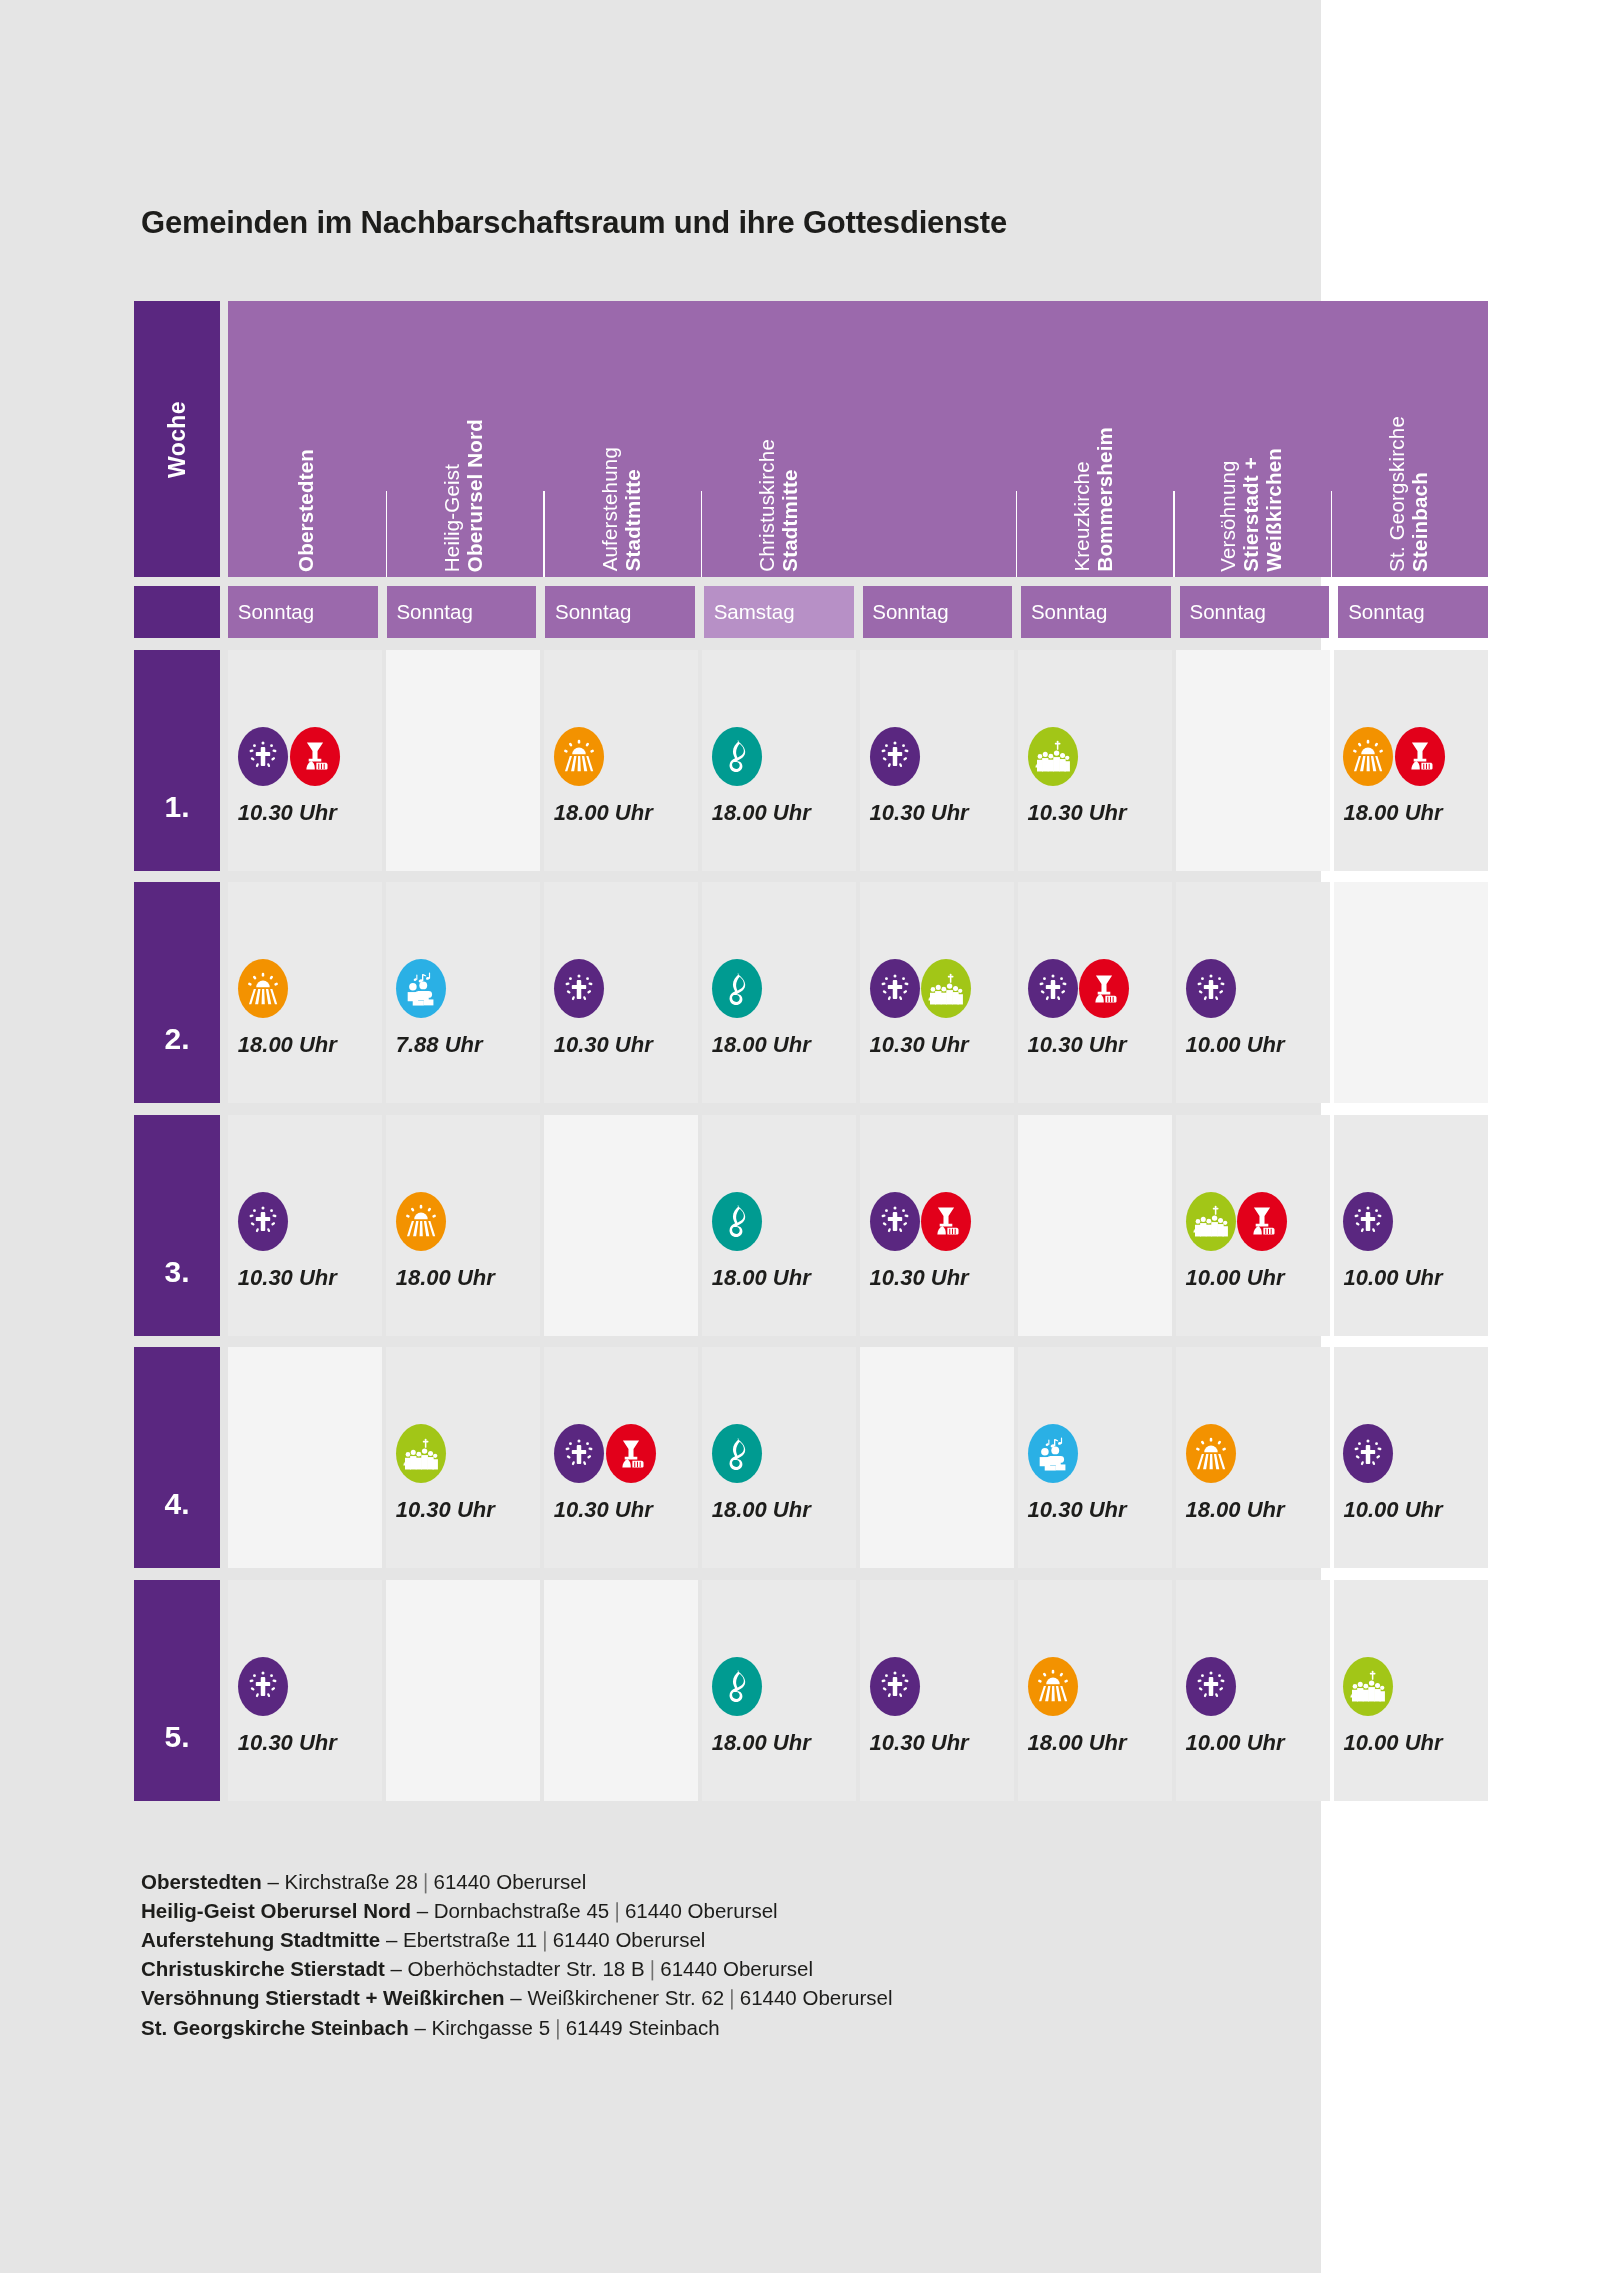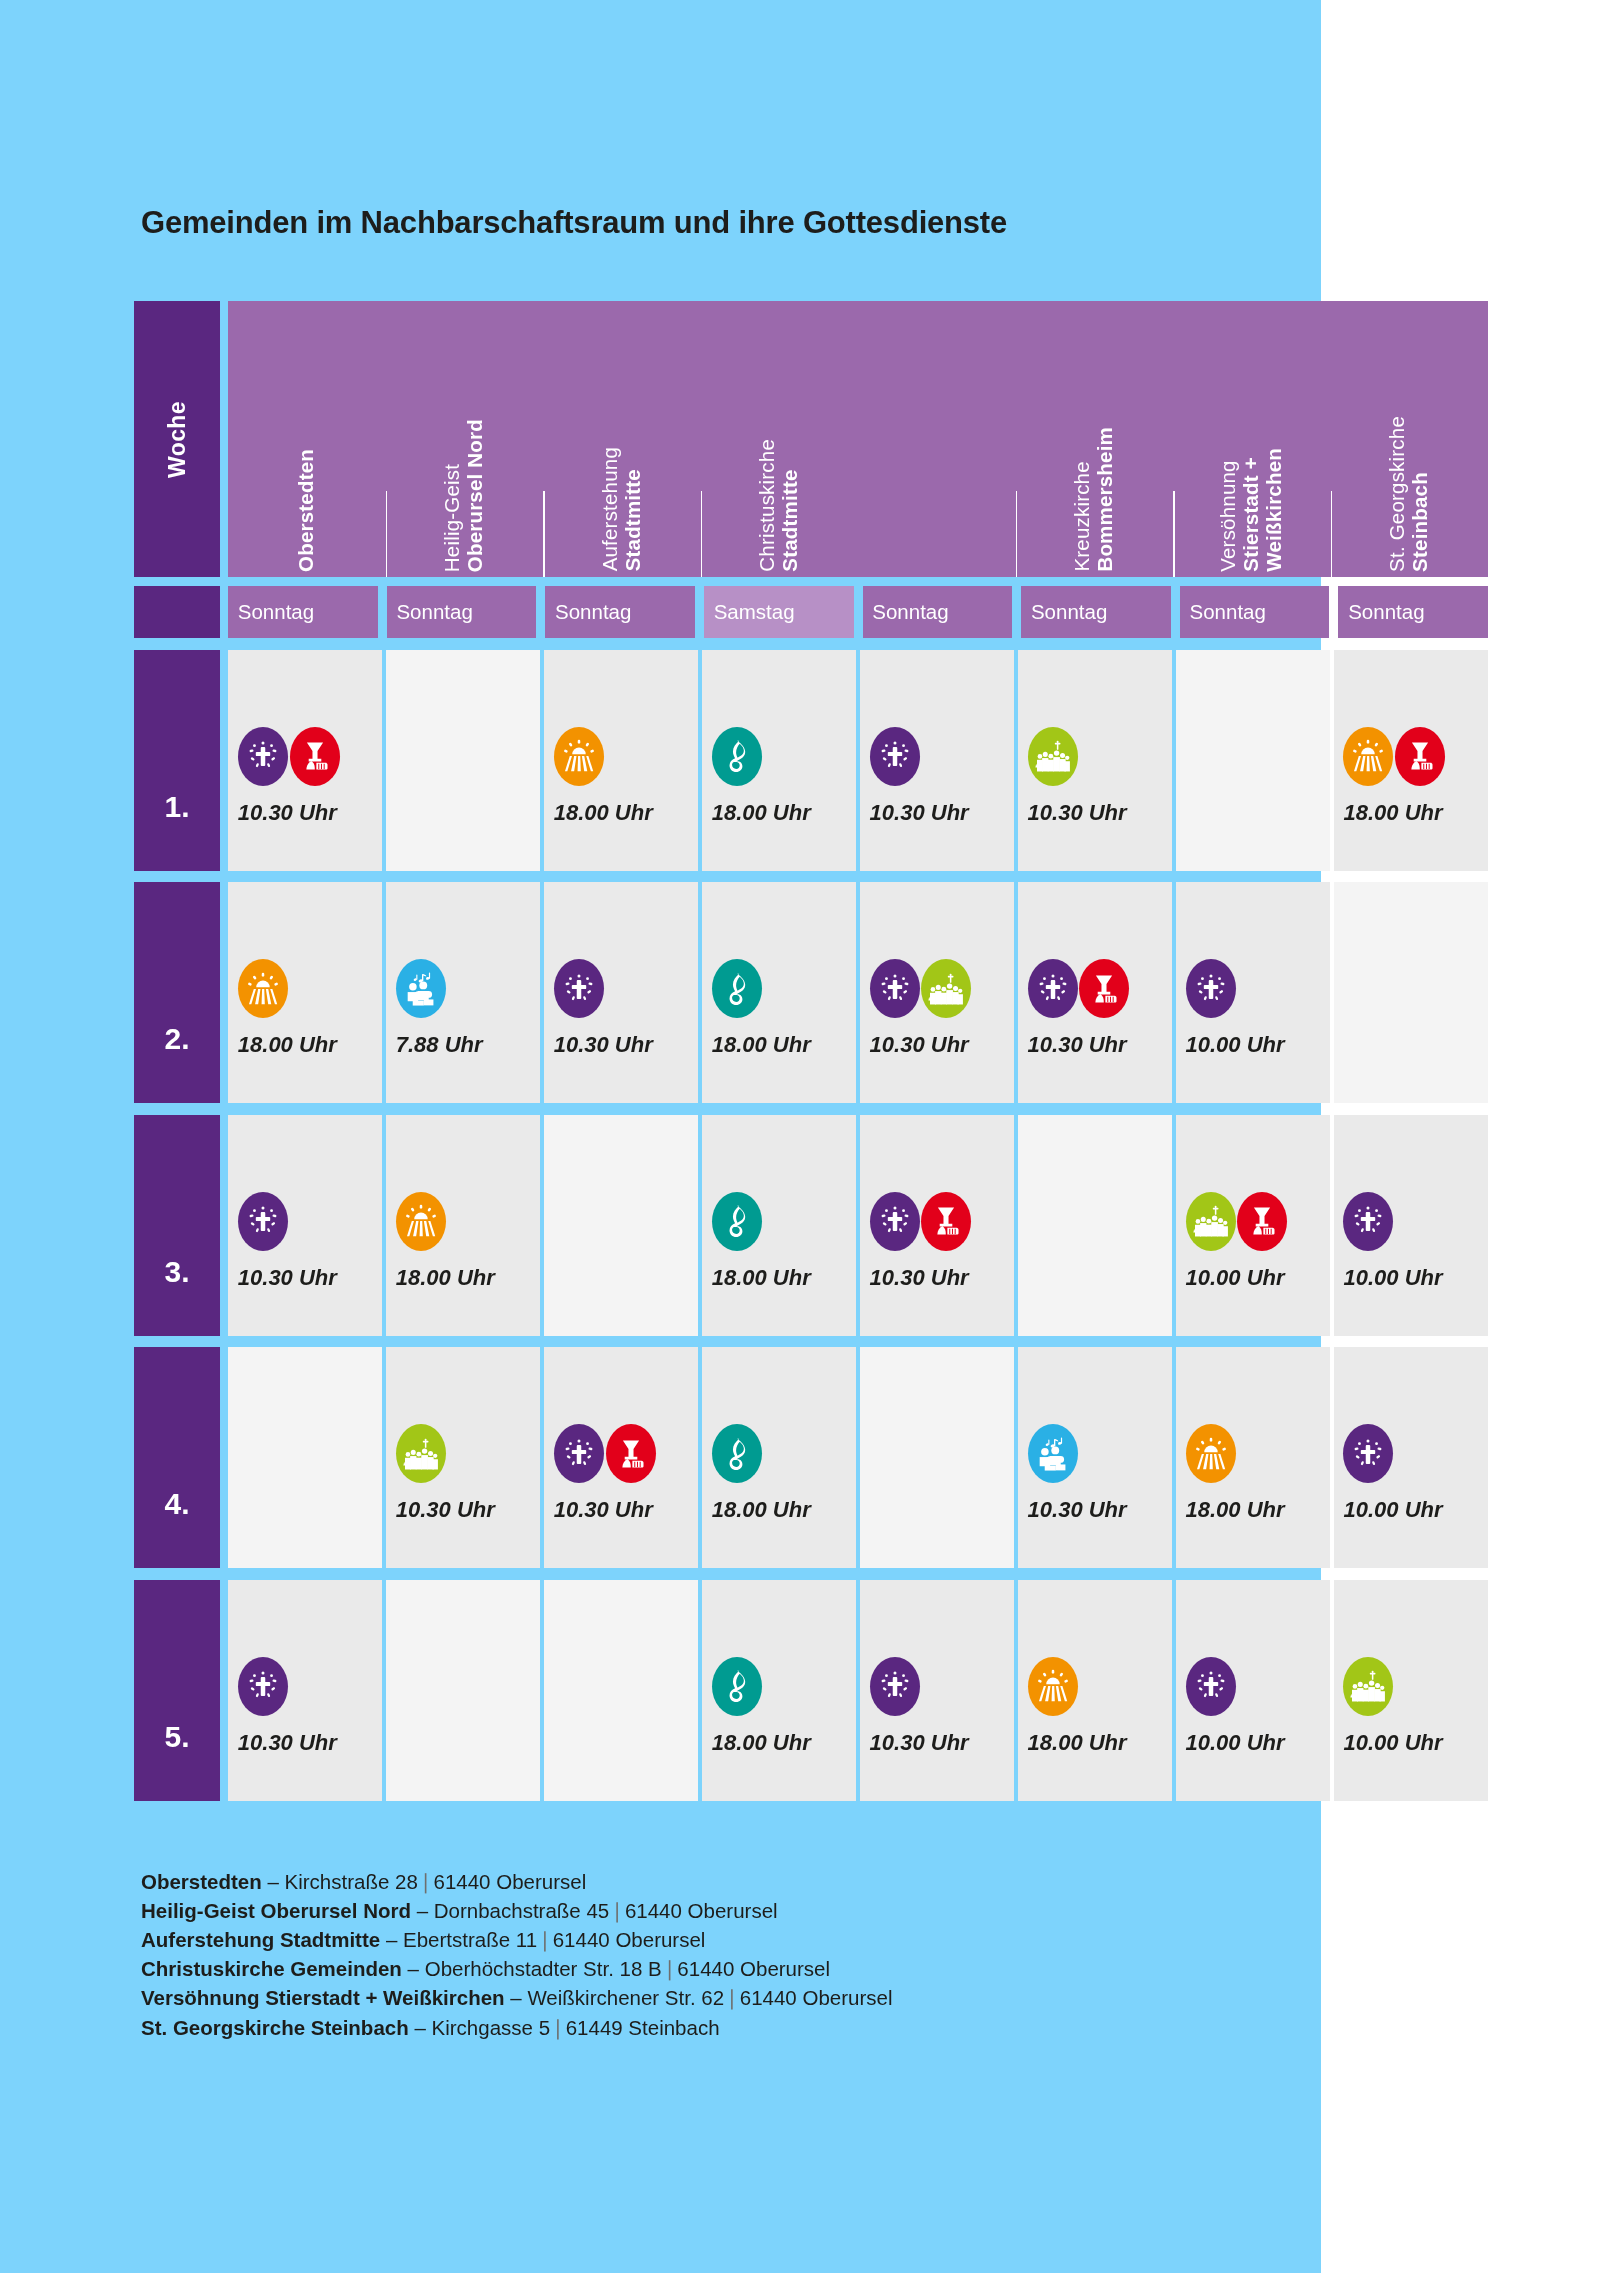--- a/index.html
+++ b/index.html
@@ -6,21 +6,21 @@
   html, body {
     width: 1621px;
     height: 2273px;
     background: #ffffff;
     font-family: "Liberation Sans", sans-serif;
   }
   .page {
     position: relative;
     width: 1321px;
     height: 2273px;
-    background: #7dd3fc;
+    background: #e5e5e5;
   }
 
   
   .title {
     position: absolute;
     left: 141px;
     top: 205px;
     font-size: 31px;
     font-weight: bold;
     color: #1d1d1b;
@@ -1092,19 +1092,19 @@
           </div>
         </div>
       </div>
 
   </div>
 
   <div class="legend" id="legend">
       <div class="legend-line"><b>Oberstedten</b> – <span>Kirchstraße 28</span><span class="sep">∣</span><span>61440 Oberursel</span></div>
       <div class="legend-line"><b>Heilig-Geist Oberursel Nord</b> – <span>Dornbachstraße 45</span><span class="sep">∣</span><span>61440 Oberursel</span></div>
       <div class="legend-line"><b>Auferstehung Stadtmitte</b> – <span>Ebertstraße 11</span><span class="sep">∣</span><span>61440 Oberursel</span></div>
-      <div class="legend-line"><b>Christuskirche Gemeinden</b> – <span>Oberhöchstadter Str. 18 B</span><span class="sep">∣</span><span>61440 Oberursel</span></div>
+      <div class="legend-line"><b>Christuskirche Stierstadt</b> – <span>Oberhöchstadter Str. 18 B</span><span class="sep">∣</span><span>61440 Oberursel</span></div>
       <div class="legend-line"><b>Versöhnung Stierstadt + Weißkirchen</b> – <span>Weißkirchener Str. 62</span><span class="sep">∣</span><span>61440 Oberursel</span></div>
       <div class="legend-line"><b>St. Georgskirche Steinbach</b> – <span>Kirchgasse 5</span><span class="sep">∣</span><span>61449 Steinbach</span></div>
     </div>
 
 </div>
 
 
 </body></html>

